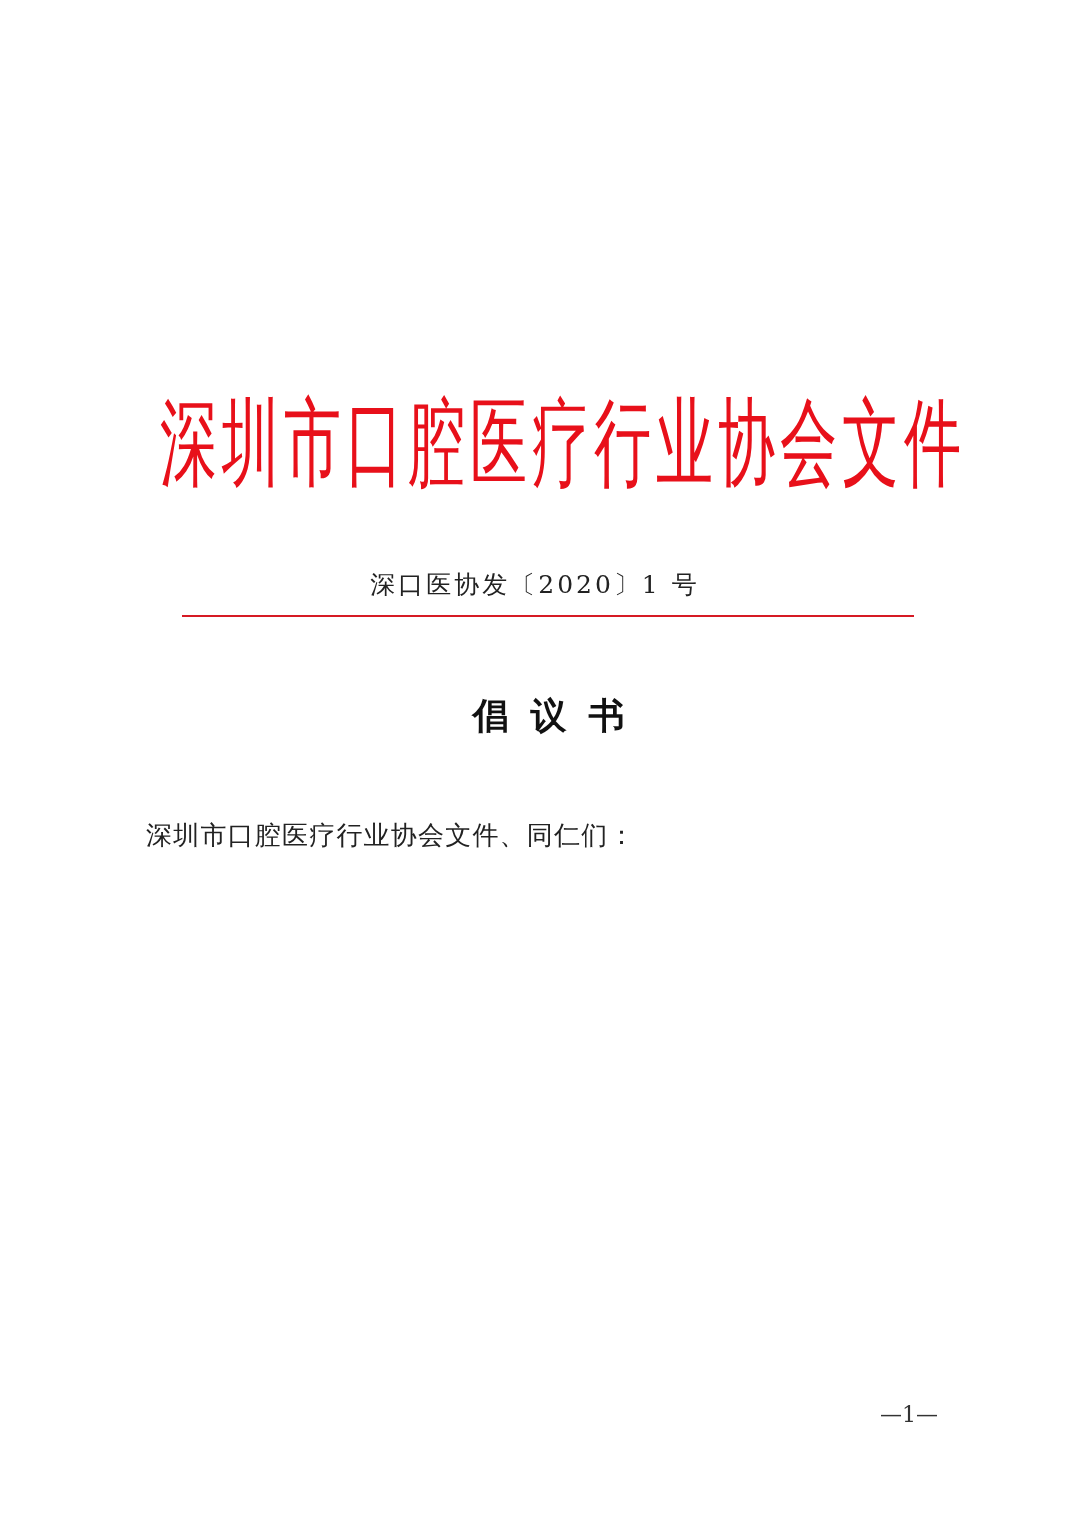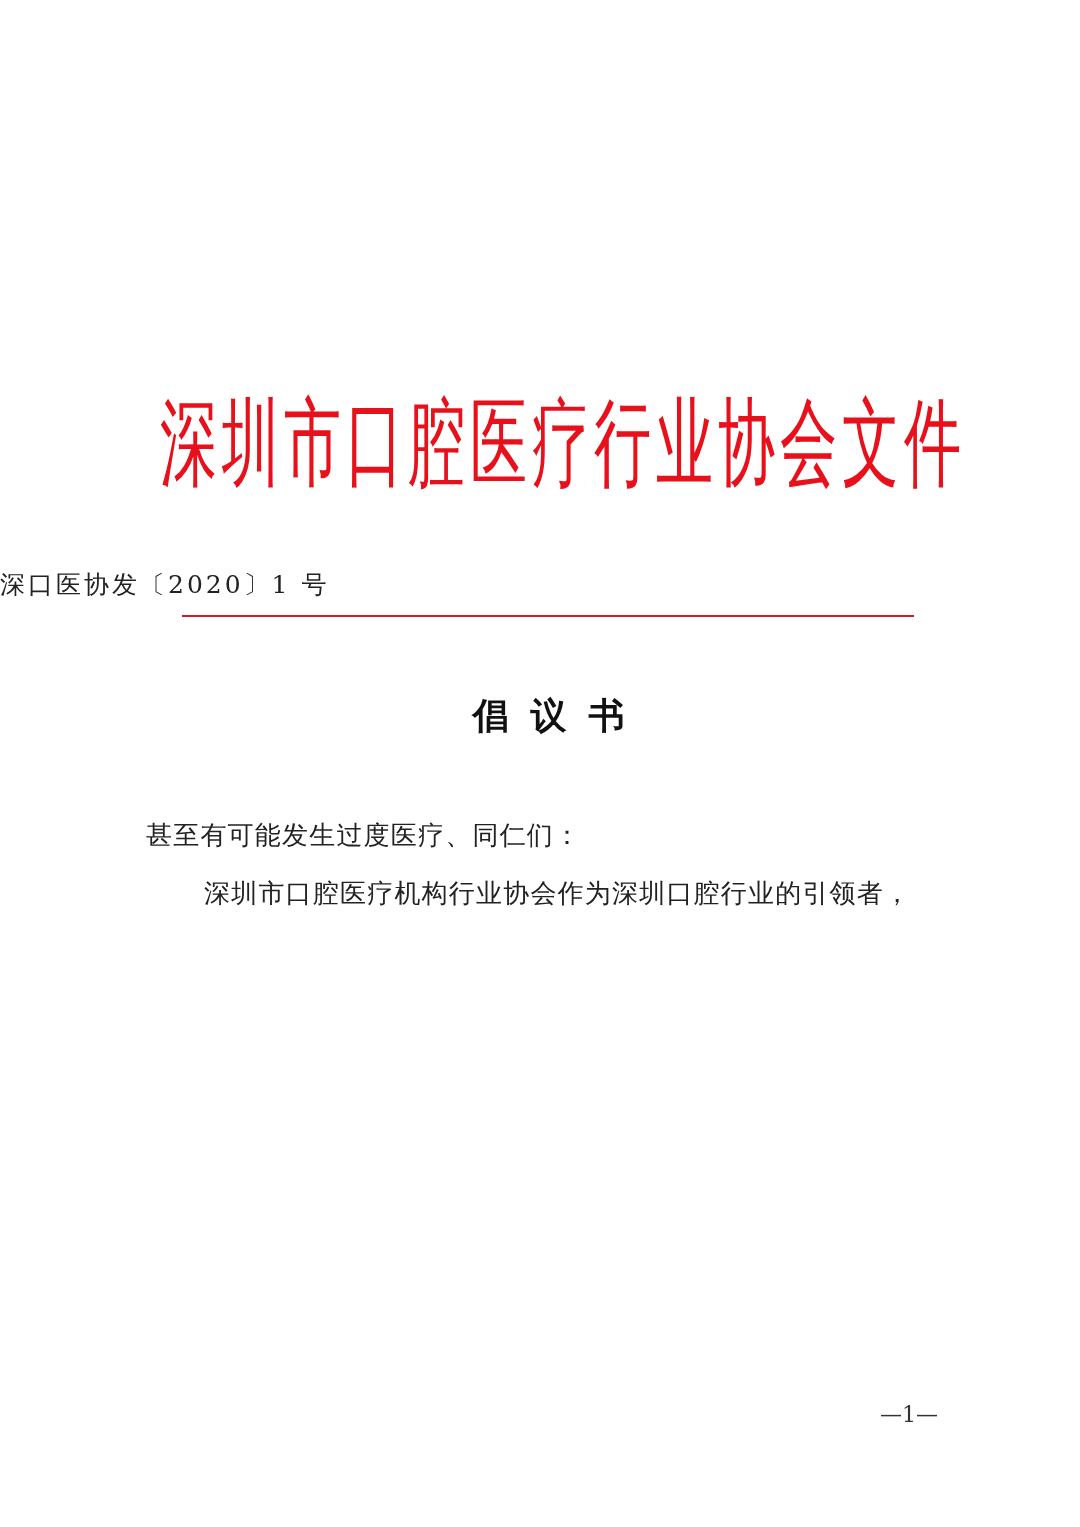--- a/index.html
+++ b/index.html
@@ -44,21 +44,21 @@
       white-space: nowrap;
       font-weight: normal;
       letter-spacing: 8px;
       transform: scaleY(1.05);
     }
     .doc-number {
       position: absolute;
       left: 0;
       width: 1080px;
       top: 568px;
-      text-align: left;
+      text-align: center;
       font-size: 25px;
       letter-spacing: 3px;
       color: #222;
       font-family: "DejaVu Serif", serif;
       padding-right: 10px;
       box-sizing: border-box;
     }
     .red-rule {
       position: absolute;
       left: 182px;
@@ -123,19 +123,18 @@
     <span class="masthead-text">深圳市口腔医疗行业协会文件</span>
   </div>
 
   <div class="doc-number">深口医协发〔2020〕1 号</div>
 
   <div class="red-rule"></div>
 
   <div class="doc-title">倡议书</div>
 
   <div class="body-text">
-    <p class="salutation">甚至有可能发生过度医疗、同仁们：</p>
-    <p class="indent">深圳市口腔医疗机构行业协会作为深圳口腔行业的引领者，</p>
+    <p class="salutation">深圳市口腔医疗行业协会文件、同仁们：</p>
   </div>
 
   <div class="page-number">—1—</div>
 
 </div>
 
 </body></html>

